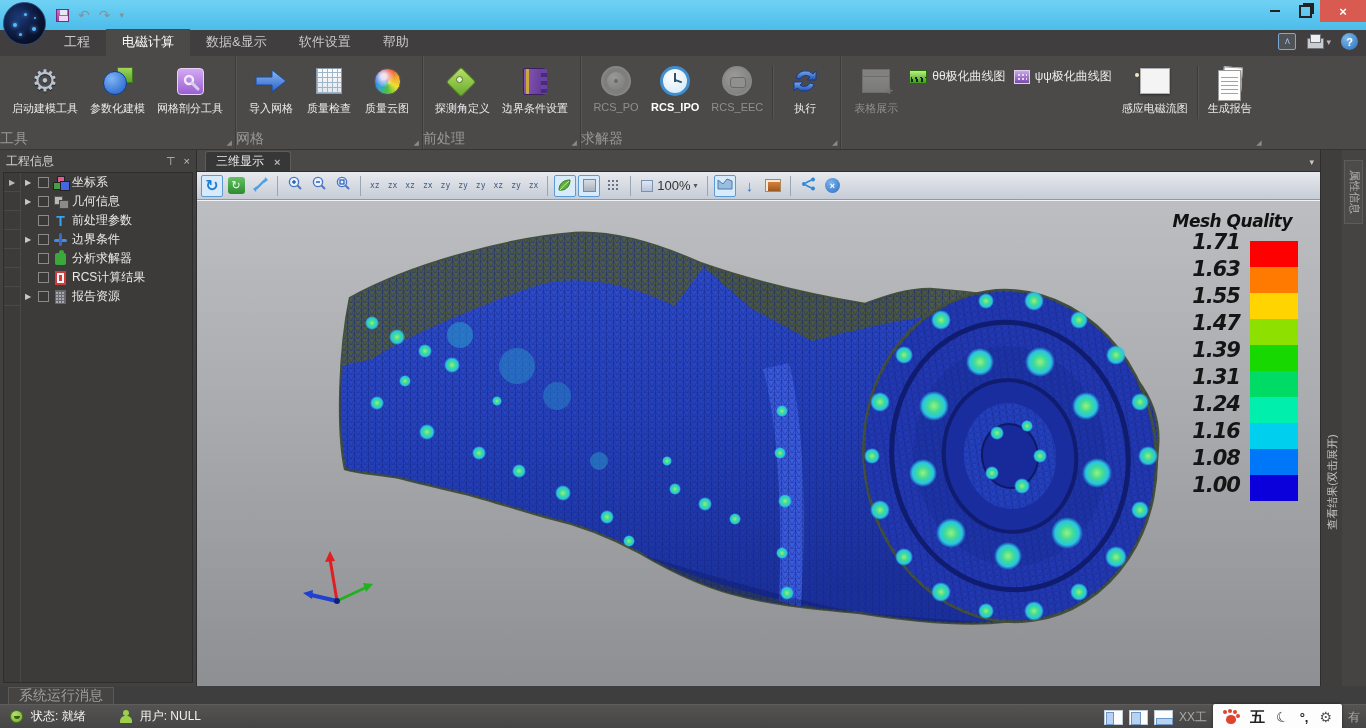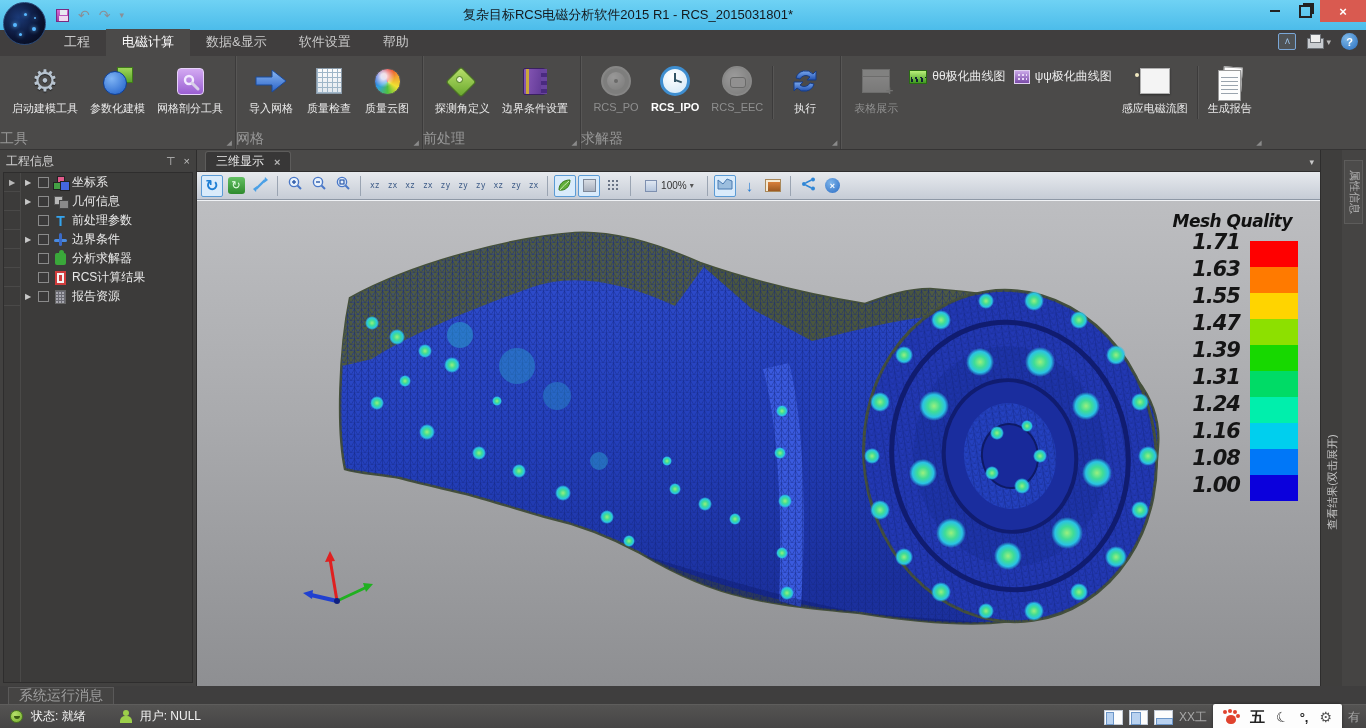--- a/index.html
+++ b/index.html
@@ -146,21 +146,21 @@
   .tbtn { height:22px; min-width:22px; display:flex; align-items:center; justify-content:center; border:1px solid transparent; border-radius:2px; cursor:pointer; font-size:14px; }
   .tbtn.sel { background:#d9ebfb; border-color:#5b9bd5; }
   .tsep { width:1px; height:20px; background:#9aa4b2; margin:0 4px; }
   .glyph-rotate { color:#1f7fd4; font-weight:bold; font-size:16px; }
   .orbit { width:17px; height:17px; border-radius:3px; background:linear-gradient(#63c063,#2e8a2e); color:#eaffea; font-size:11px; display:flex; align-items:center; justify-content:center; }
   .axisbtn { font-size:8px; color:#3c5a86; padding:0 3px; letter-spacing:0; font-family:"DejaVu Sans Mono",monospace; }
   .leafico { width:16px; height:16px; }
   .wfsq { width:13px; height:13px; background:linear-gradient(#d8dde4,#aab2c0); border:1px solid #7e8898; }
   .dotsq { width:13px; height:13px; background:radial-gradient(circle,#6a7486 1px,transparent 1.2px); background-size:4px 4px; }
   .zoomsq { width:12px; height:12px; background:linear-gradient(#dfe7f2,#b6c6dd); border:1px solid #7e90b0; margin-right:4px; }
-  .zoomval { font-size:10px; color:#333; margin-right:3px; }
+  .zoomval { font-size:13px; color:#333; margin-right:3px; }
   .tcaret { font-size:8px; color:#555; }
   .arrow-down-g { color:#2a7fd4; font-weight:bold; font-size:15px; }
   .imgsico { width:16px; height:13px; background:#f5e9d2; border:1px solid #a9885a; position:relative; }
   .imgsico::after { content:""; position:absolute; left:2px; top:2px; width:12px; height:9px; background:linear-gradient(#d87f3a,#9c5a22); }
   .closec { width:15px; height:15px; border-radius:50%; background:radial-gradient(circle at 38% 32%,#7db4ea,#2a6cc4); color:#fff; font-size:9px; font-weight:bold; display:flex; align-items:center; justify-content:center; }
 
   .viewport { position:relative; height:486px; background:linear-gradient(180deg,#bdbec1 0%,#a9aaad 45%,#8e8f92 100%); overflow:hidden; border-top:1px solid #f0f2f5; }
   .modelsvg { position:absolute; left:0; top:0; }
 
   
@@ -219,21 +219,20 @@
       <i></i>
       <i></i>
       <i></i>
     </div>
   <div class="qat">
     <span class="floppy"></span>
     <span class="qbtn">↶</span>
     <span class="qbtn">↷</span>
     <span class="qbtn" style="font-size:9px">▾</span>
   </div>
-  <div class="tb-title">复杂目标RCS电磁分析软件2015 R1 - RCS_2015031801*</div>
   <div class="wincontrols">
     <div class="wc wc-min"></div>
     <div class="wc wc-max"></div>
     <div class="wc wc-close">×</div>
   </div>
 </div>
 
 <div class="tabsrow">
   <div class="rtab">工程</div>
   <div class="rtab active">电磁计算</div>

